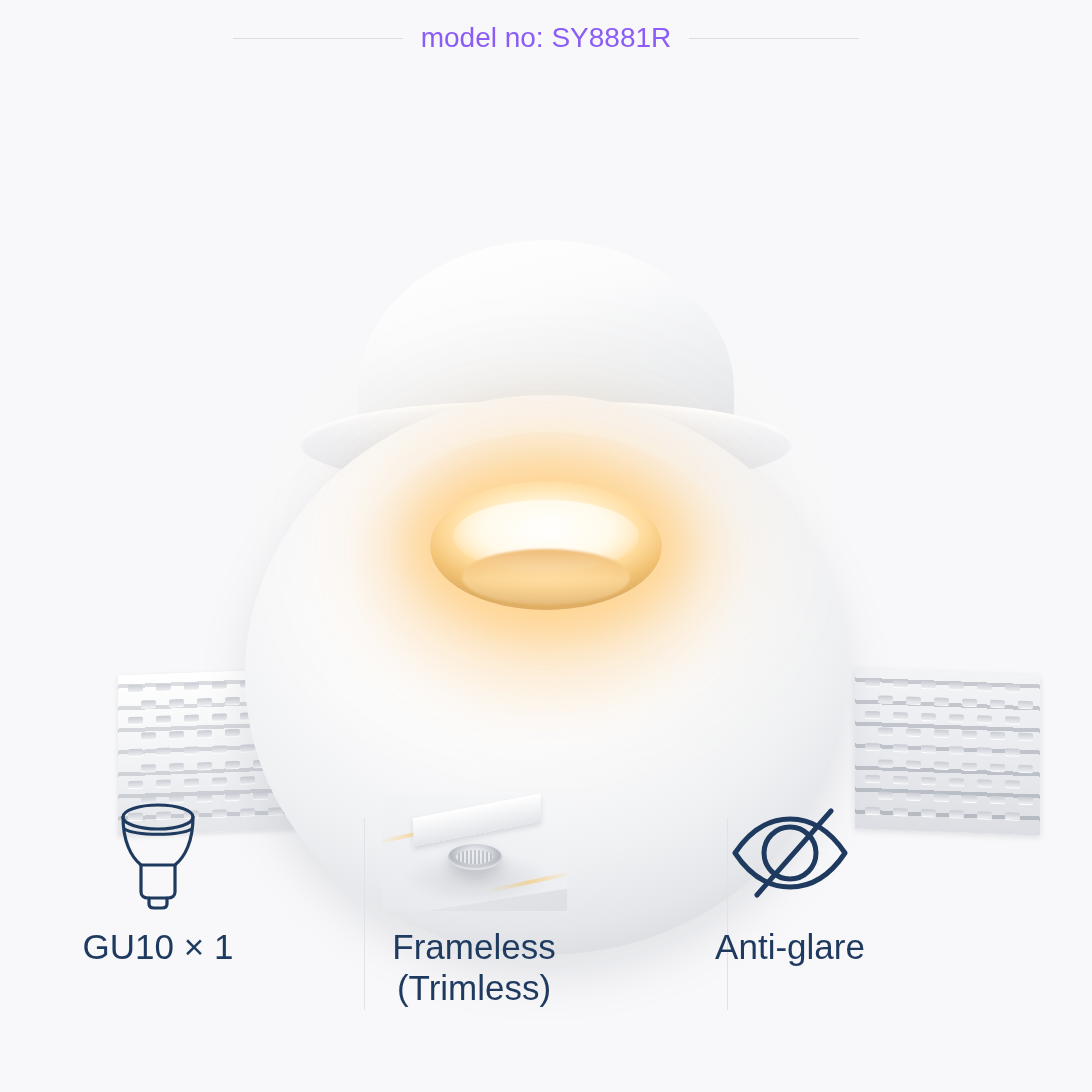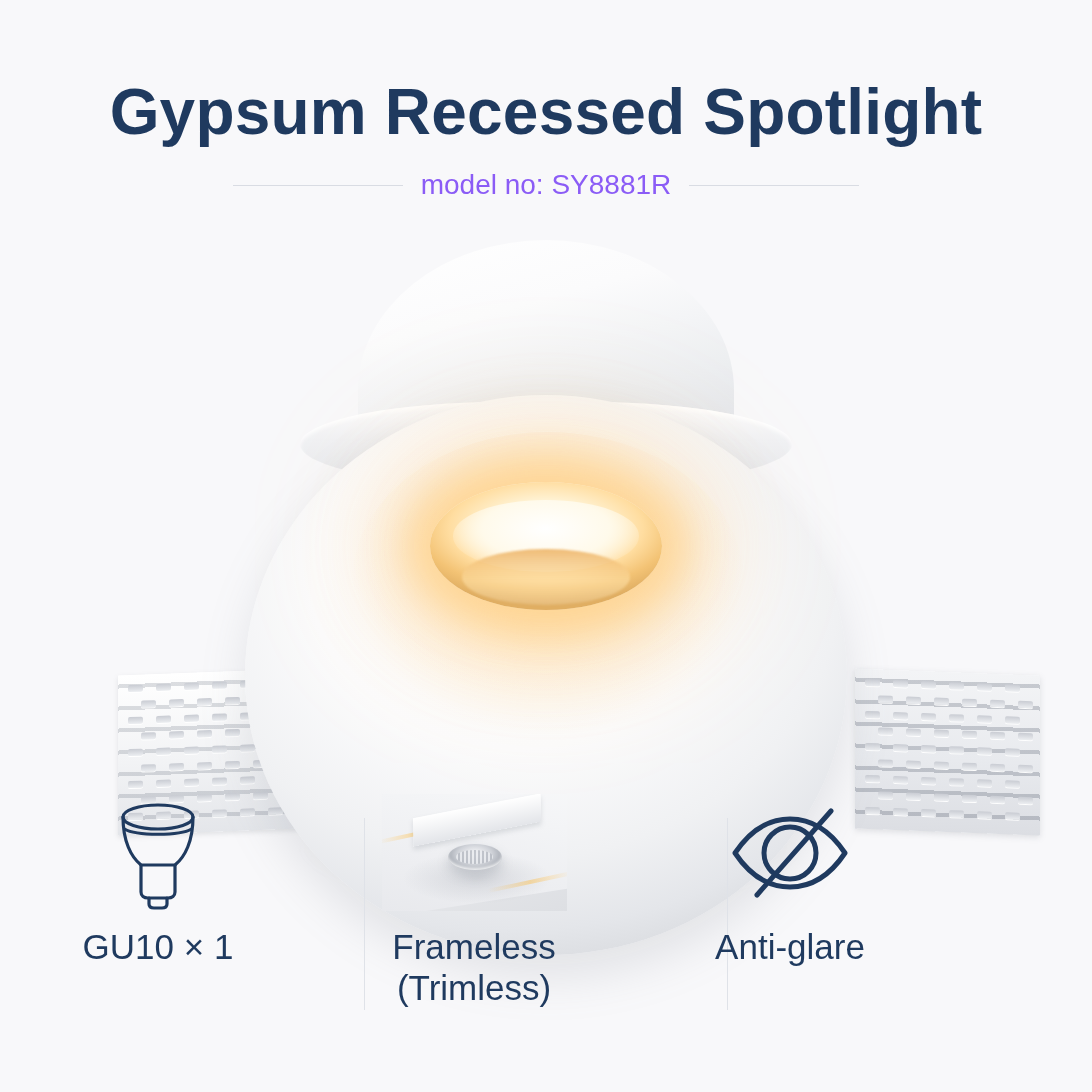--- a/index.html
+++ b/index.html
@@ -182,21 +182,20 @@
     position:absolute;left:20px;top:58px;width:150px;height:52px;border-radius:50%;
     background:radial-gradient(ellipse at 50% 50%, rgba(120,126,138,.20) 0%, rgba(120,126,138,0) 70%);
   }
 </style>
 </head>
 <body>
 
 <div class="stage">
 
   <div class="header">
-    <h1 class="title">Gypsum Recessed Spotlight</h1>
     <div class="subrow">
       <span class="rule"></span>
       <span class="subtitle">model no: SY8881R</span>
       <span class="rule"></span>
     </div>
   </div>
 
   <div class="hero">
     <div class="flange flange-left">
       <div class="slots">

